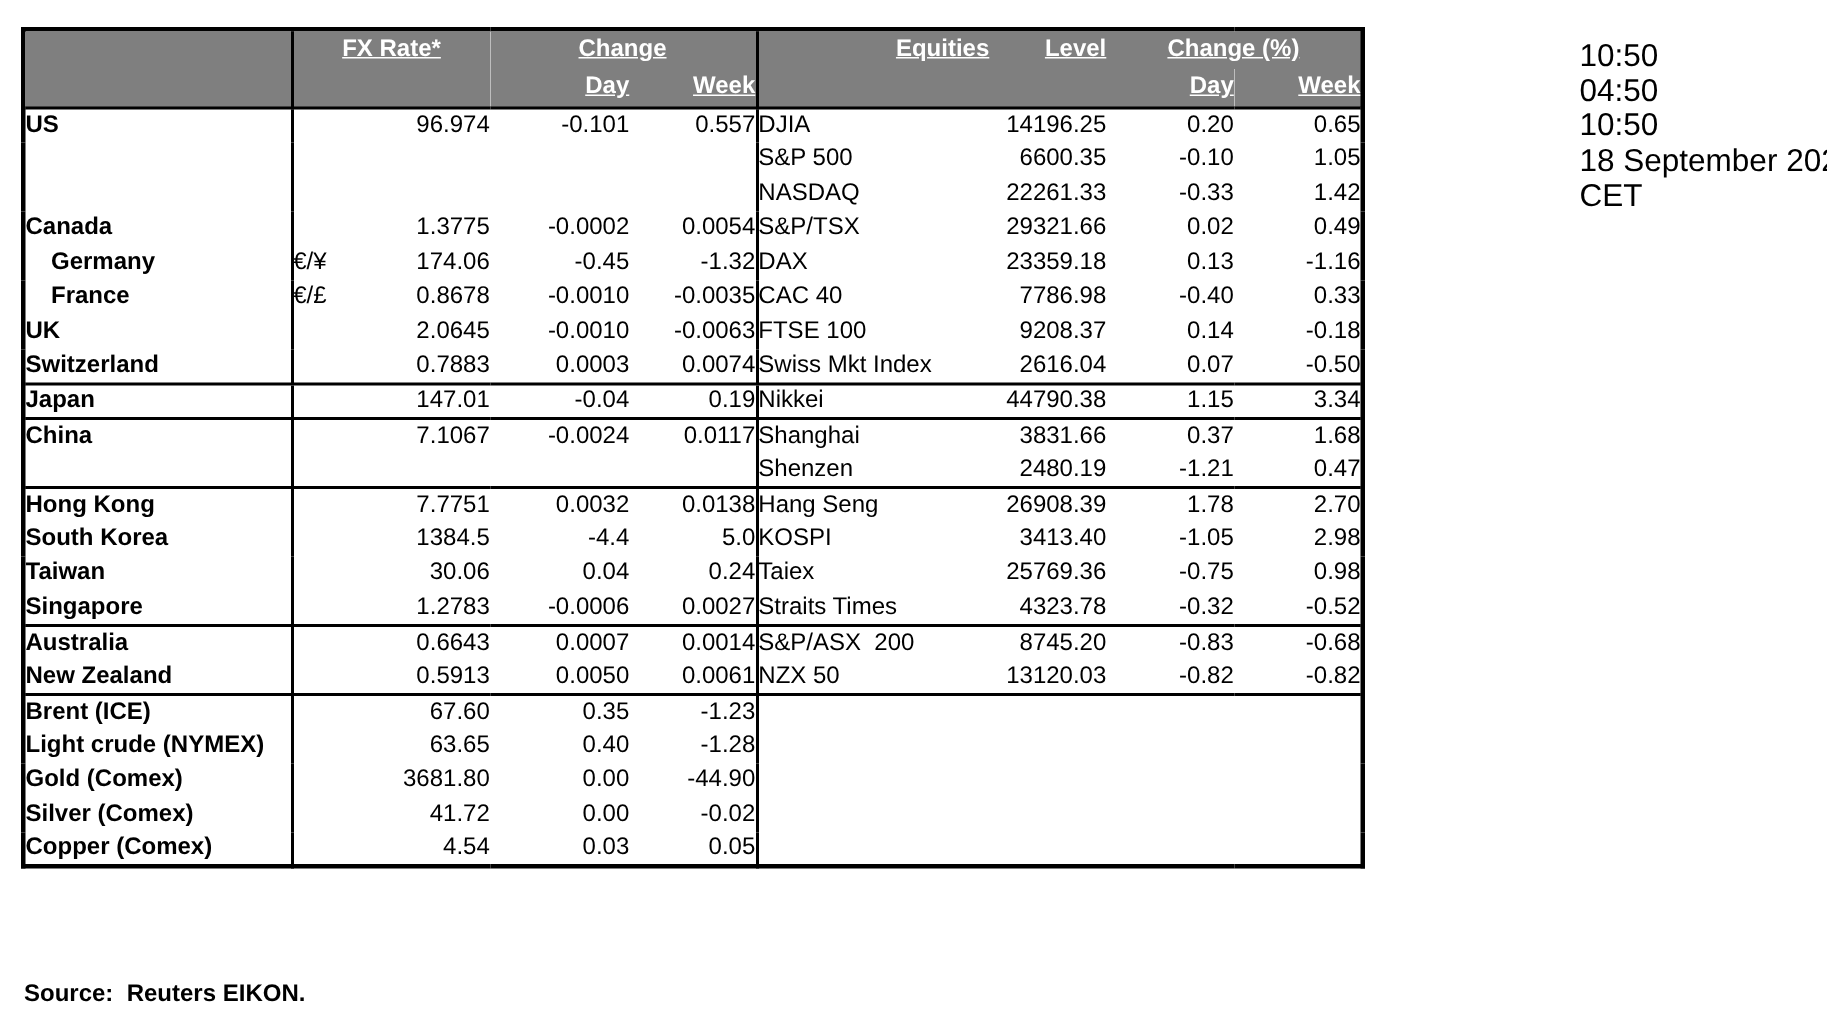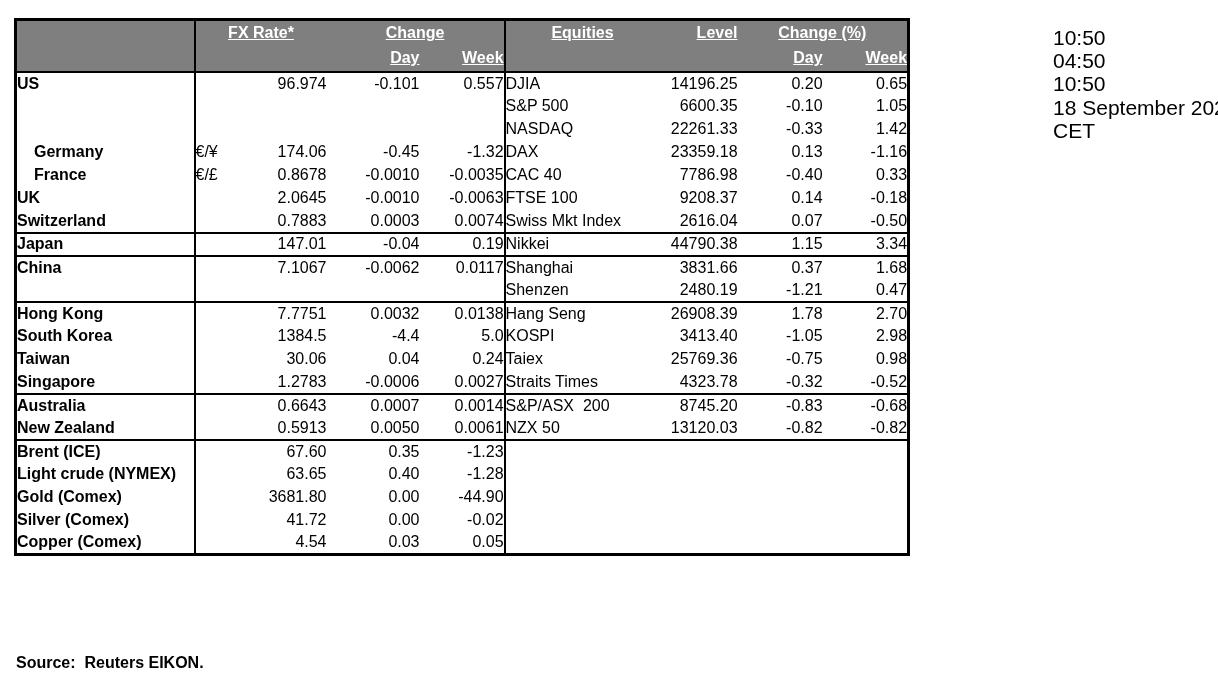--- a/index.html
+++ b/index.html
@@ -36,21 +36,21 @@
     line-height: 1;
   }
   thead th {
     background: var(--header-bg);
     color: var(--header-text);
     font-weight: bold;
     text-decoration: underline;
   }
   thead tr.hdr2 th { border-bottom: 2px solid var(--border); }
   .h-center { text-align: center; }
-  .h-left  { text-align: center; padding-left: 4px; }
+  .h-left  { text-align: right; padding-left: 4px; }
   .h-right { text-align: right; padding-right: 5px; }
   
   .v-label { border-right: 2px solid var(--border); }
   .v-week  { border-right: 2px solid var(--border); }
 
   td.td-label { font-weight: bold; text-align: left; padding-left: 2px; }
   td.td-label.sub { padding-left: 17px; }
   td.td-sym  { text-align: left; padding-left: 3px; }
   td.td-num  { text-align: right; padding-right: 5px; }
   td.td-eq   { text-align: left; padding-left: 4px; }
@@ -136,20 +136,31 @@
           <td class="td-sym"></td>
           <td class="td-num"></td>
           <td class="td-num"></td>
           <td class="td-num v-week"></td>
           <td class="td-eq">NASDAQ</td>
           <td class="td-num">22261.33</td>
           <td class="td-num">-0.33</td>
           <td class="td-num">1.42</td>
         </tr>
         <tr>
+          <td class="td-label v-label">Canada</td>
+          <td class="td-sym"></td>
+          <td class="td-num">1.3775</td>
+          <td class="td-num">-0.0002</td>
+          <td class="td-num v-week">0.0054</td>
+          <td class="td-eq">S&amp;P/TSX</td>
+          <td class="td-num">29321.66</td>
+          <td class="td-num">0.02</td>
+          <td class="td-num">0.49</td>
+        </tr>
+        <tr>
           <td class="td-label v-label sub">Germany</td>
           <td class="td-sym">€/¥</td>
           <td class="td-num">174.06</td>
           <td class="td-num">-0.45</td>
           <td class="td-num v-week">-1.32</td>
           <td class="td-eq">DAX</td>
           <td class="td-num">23359.18</td>
           <td class="td-num">0.13</td>
           <td class="td-num">-1.16</td>
         </tr>
@@ -194,21 +205,21 @@
           <td class="td-num v-week">0.19</td>
           <td class="td-eq">Nikkei</td>
           <td class="td-num">44790.38</td>
           <td class="td-num">1.15</td>
           <td class="td-num">3.34</td>
         </tr>
         <tr class="rule-above">
           <td class="td-label v-label">China</td>
           <td class="td-sym"></td>
           <td class="td-num">7.1067</td>
-          <td class="td-num">-0.0062</td>
+          <td class="td-num">-0.0024</td>
           <td class="td-num v-week">0.0117</td>
           <td class="td-eq">Shanghai</td>
           <td class="td-num">3831.66</td>
           <td class="td-num">0.37</td>
           <td class="td-num">1.68</td>
         </tr>
         <tr>
           <td class="td-label v-label"></td>
           <td class="td-sym"></td>
           <td class="td-num"></td>

